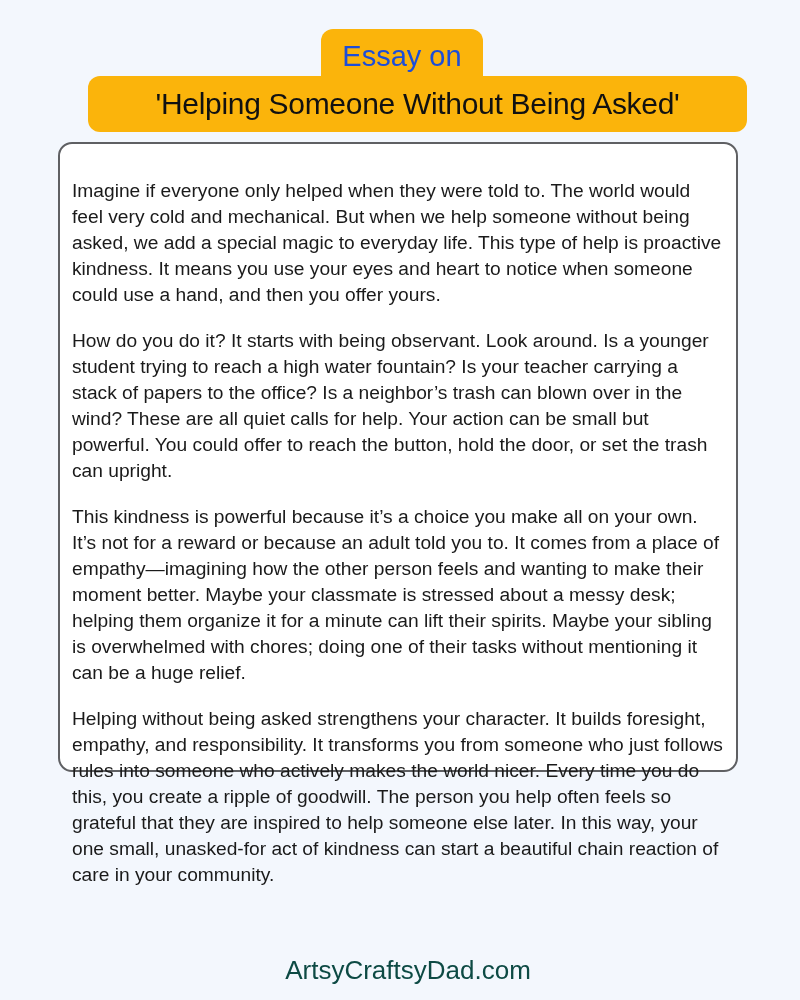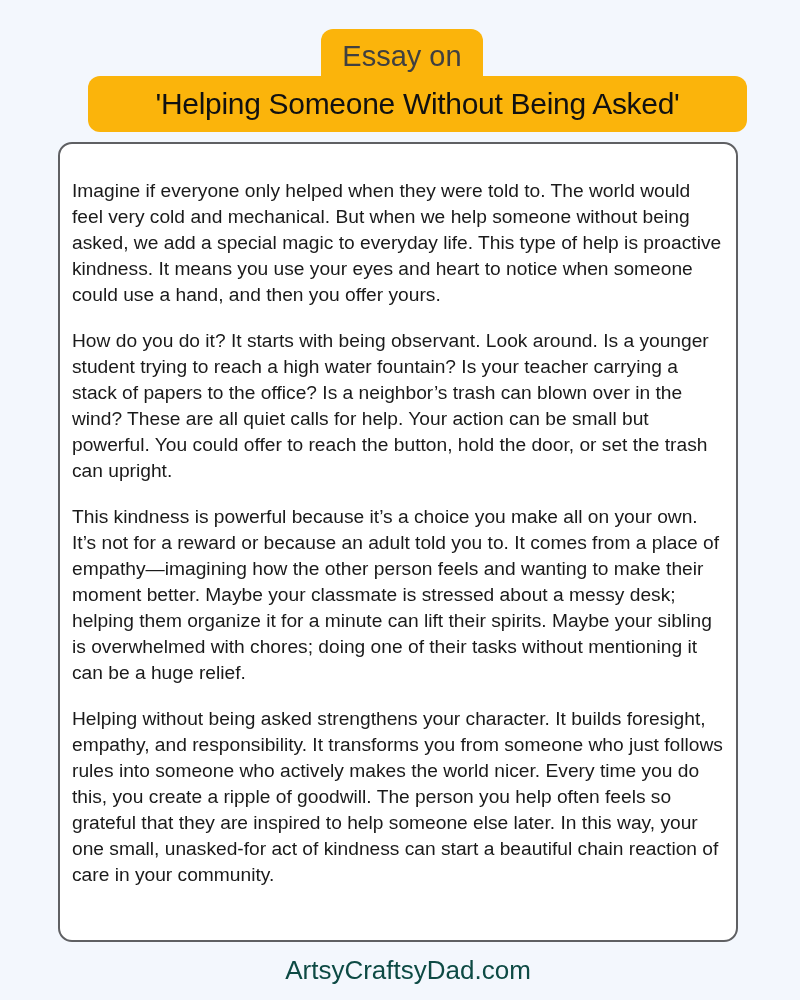--- a/index.html
+++ b/index.html
@@ -10,37 +10,37 @@
     position: relative;
     overflow: hidden;
   }
   .title-top {
     position: absolute;
     left: 321px; top: 29px;
     width: 162px; height: 54px;
     background: #fbb40b;
     border-radius: 12px 12px 0 0;
     display: flex; align-items: center; justify-content: center;
-    font-size: 29px; color: #404040;
+    font-size: 29px; color: #1d4ed8;
   }
   .title-main {
     position: absolute;
     left: 72px; top: 76px;
     width: 659px; height: 56px;
     background: #fbb40b;
     border-radius: 12px;
     display: flex; align-items: center; justify-content: center;
     font-size: 30px; color: #111;
     letter-spacing: -0.3px;
     margin-left: 16px;
   }
   .essay-box {
     position: absolute;
     left: 58px; top: 142px;
-    width: 680px; height: 800px;
+    width: 680px; height: 630px;
     background: #ffffff;
     border: 2px solid #5f6063;
     border-radius: 14px;
     box-sizing: border-box;
     padding: 34px 11px 0 12px;
   }
   .para {
     margin: 0 0 20px 0;
     font-size: 19.2px;
     line-height: 26px;

